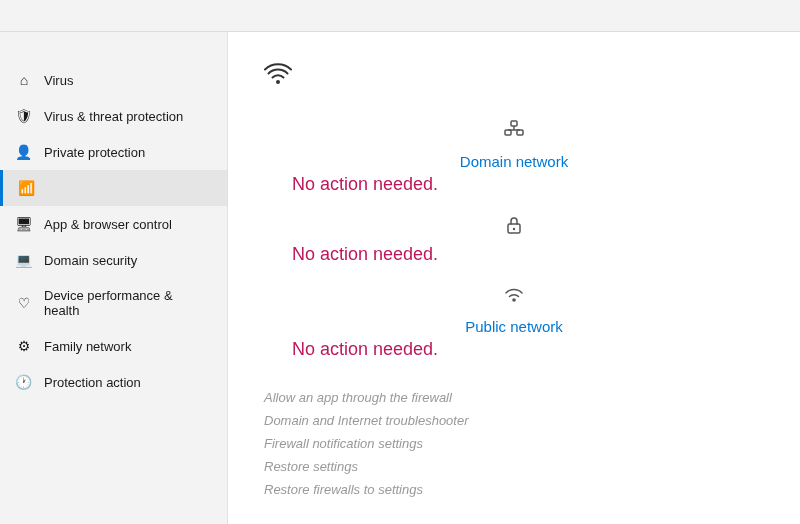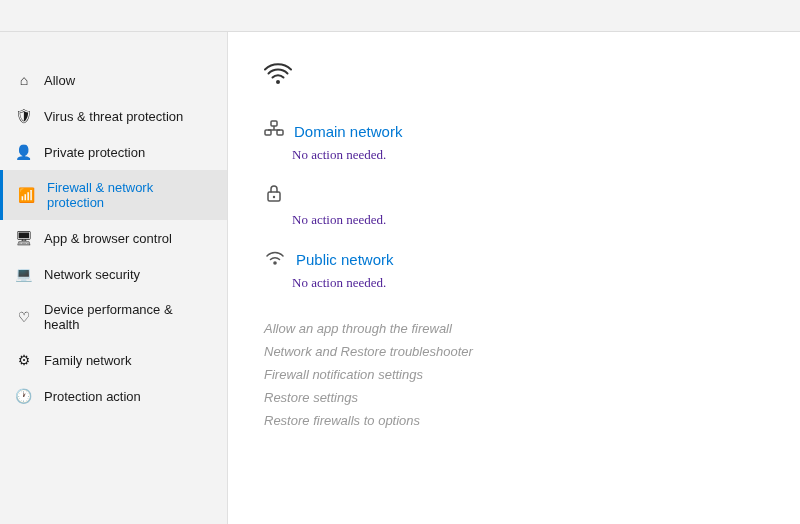--- a/index.html
+++ b/index.html
@@ -112,36 +112,36 @@
       margin-bottom: 28px;
     }
     .network-section {
       margin-bottom: 20px;
     }
     .network-link {
       display: flex;
       align-items: center;
       gap: 10px;
       margin-bottom: 4px;
+      flex-direction: column;
     }
     .network-icon {
       font-size: 18px;
       color: #555;
     }
     .network-title {
       font-size: 15px;
       color: #0078d4;
       cursor: pointer;
       text-decoration: none;
     }
     .network-status {
-      font-size: 13px;
-      color: #4c1d95;
+      font-size: 18px;
+      color: #be185d;
       margin-left: 28px;
-      font-family: Liberation Serif, serif;
     }
     .links-section {
       margin-top: 20px;
       padding-top: 10px;
       font-style: italic;
     }
     .extra-link {
       display: block;
       font-size: 13px;
       color: #999;
@@ -162,41 +162,40 @@
   <nav class="sidebar">
     <div class="sidebar-header">
       <span class="back-btn"></span>
     </div>
     <div style="padding: 0 14px 10px 14px;">
       <span class="hamburger"></span>
     </div>
     <ul class="sidebar-nav" id="sidebar-nav">
         <li class="sidebar-item">
           <span class="sidebar-icon">⌂</span>
-          <span class="item-label">Allow</span>
+          <span class="item-label">Virus</span>
         </li>
         <li class="sidebar-item">
           <span class="sidebar-icon">🛡</span>
           <span class="item-label">Virus &amp; threat protection</span>
         </li>
         <li class="sidebar-item">
           <span class="sidebar-icon">👤</span>
           <span class="item-label">Private protection</span>
         </li>
         <li class="sidebar-item active">
           <span class="sidebar-icon">📶</span>
-          <span class="item-label">Firewall &amp; network protection</span>
         </li>
         <li class="sidebar-item">
           <span class="sidebar-icon">🖥</span>
           <span class="item-label">App &amp; browser control</span>
         </li>
         <li class="sidebar-item">
           <span class="sidebar-icon">💻</span>
-          <span class="item-label">Network security</span>
+          <span class="item-label">Domain security</span>
         </li>
         <li class="sidebar-item">
           <span class="sidebar-icon">♡</span>
           <span class="item-label">Device performance &amp; health</span>
         </li>
         <li class="sidebar-item">
           <span class="sidebar-icon">⚙</span>
           <span class="item-label">Family network</span>
         </li>
         <li class="sidebar-item">
@@ -253,19 +252,19 @@
                 <path d="M3 8a11 11 0 0 1 16 0" stroke="#555" stroke-width="1.5" fill="none" stroke-linecap="round"></path>
               </svg></span>
             <a class="network-title" href="#">Public network</a>
           </div>
           <p class="network-status">No action needed.</p>
         </div>
       </div>
 
     <div class="links-section" id="extra-links-container">
         <a class="extra-link" href="#">Allow an app through the firewall</a>
-        <a class="extra-link" href="#">Network and Restore troubleshooter</a>
+        <a class="extra-link" href="#">Domain and Internet troubleshooter</a>
         <a class="extra-link" href="#">Firewall notification settings</a>
         <a class="extra-link" href="#">Restore settings</a>
-        <a class="extra-link" href="#">Restore firewalls to options</a>
+        <a class="extra-link" href="#">Restore firewalls to settings</a>
       </div>
   </main>
 </div>
 
 </body></html>

